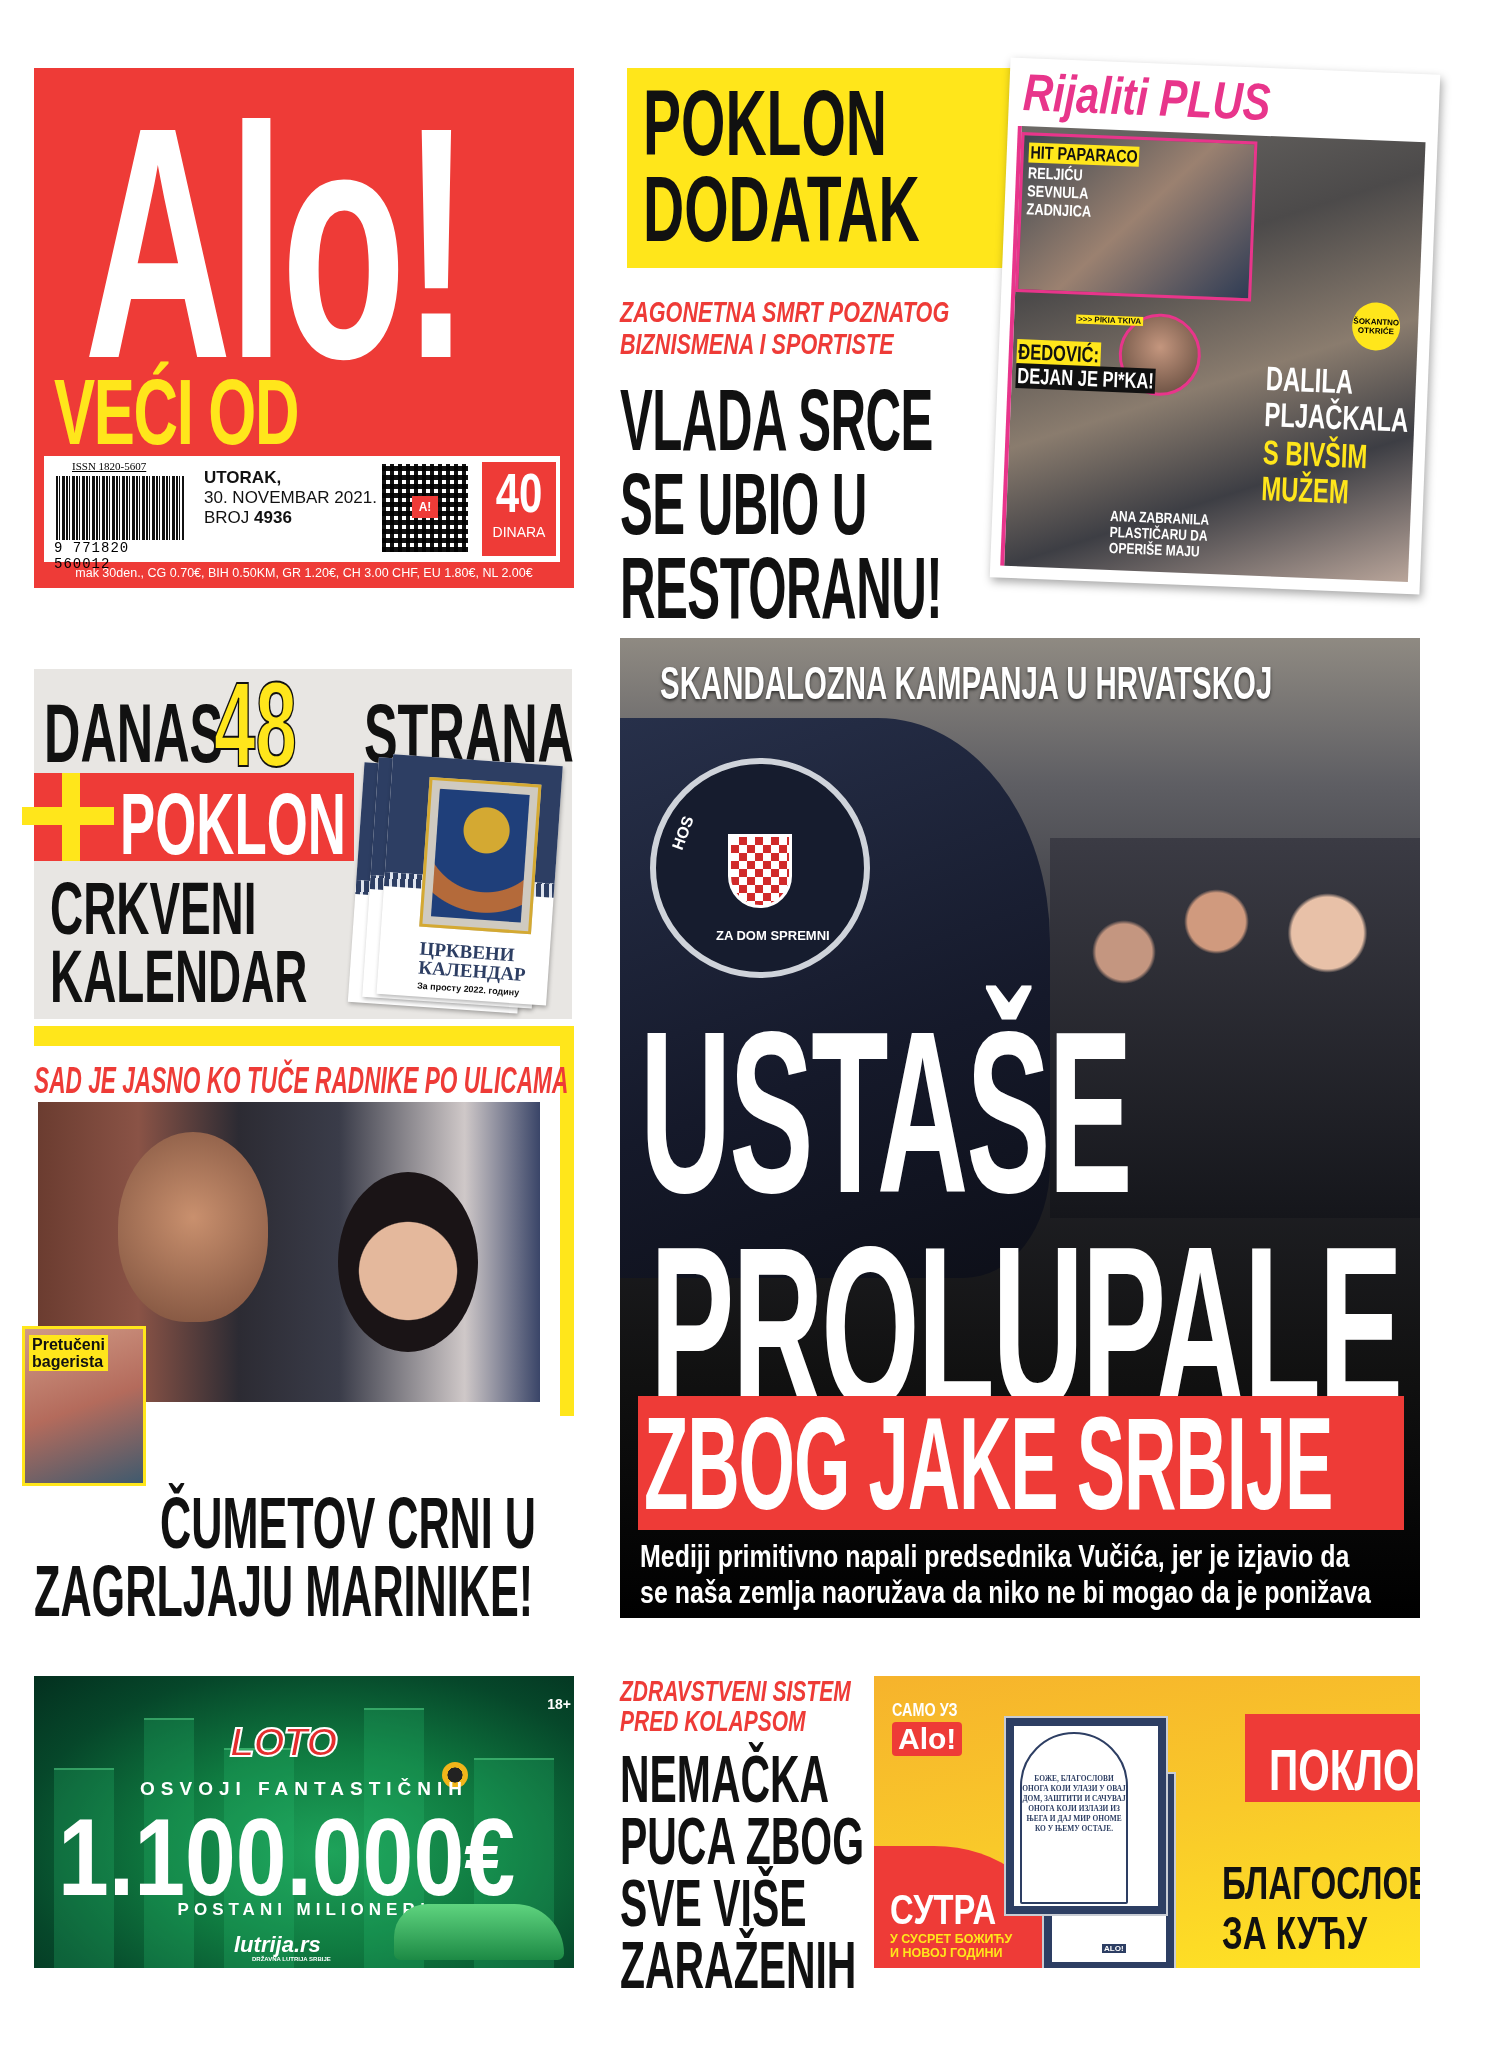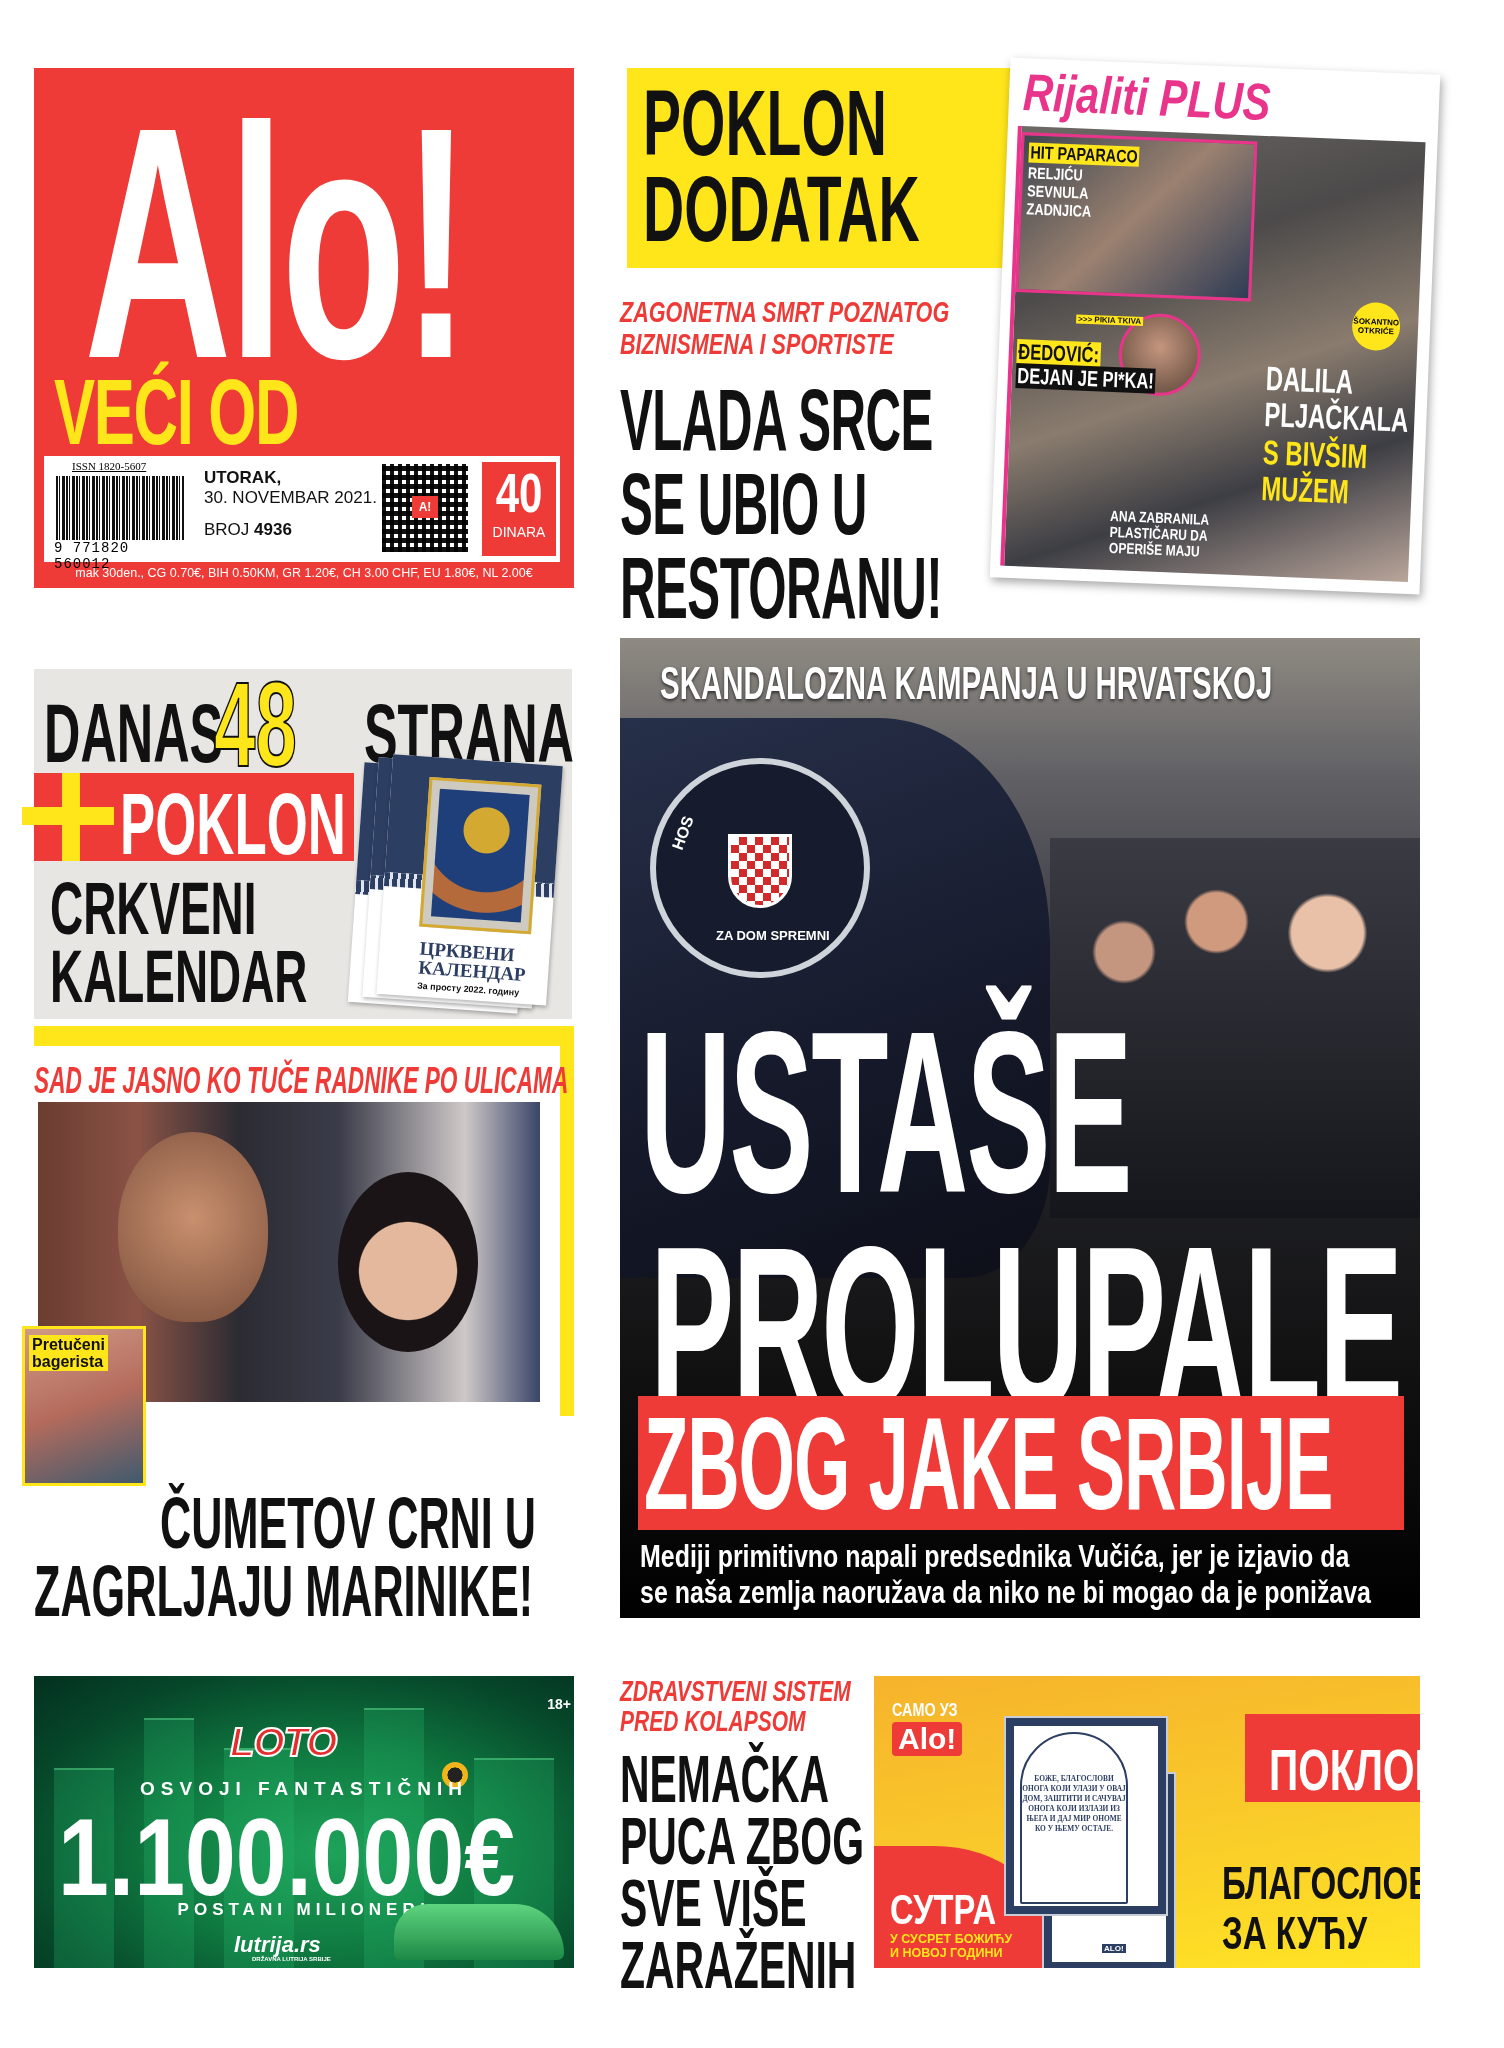--- a/index.html
+++ b/index.html
@@ -14,21 +14,21 @@
   #tagline { left: 20px; top: 292px; font-size: 92px; color: #ffe61b; font-weight: 900; letter-spacing: -2px;
              transform: scaleX(0.67); transform-origin: left top; }
   #infobar { left: 10px; top: 388px; width: 516px; height: 106px; background: #fff; }
   #barcode { left: 10px; top: 4px; width: 130px; height: 96px; }
   .issn { font-family: "Liberation Serif", serif; font-size: 11px; position:absolute; left: 18px; top: 0; text-decoration: underline; }
   .bars { position:absolute; left: 2px; top: 16px; width: 128px; height: 64px;
           background: repeating-linear-gradient(90deg,#111 0 2px,#fff 2px 3px,#111 3px 4px,#fff 4px 6px,#111 6px 9px,#fff 9px 10px); }
   .ean { font-family: "Liberation Sans Mono", monospace; font-size: 14px; position:absolute; left: 0; top: 80px; letter-spacing: 1px; font-family: "Liberation Mono", monospace; }
   #date-block { left: 160px; top: 12px; font-size: 17px; line-height: 20px; color: #111; }
   #date-block .day { font-weight: 700; }
-  #date-block .issue { margin-top: 12px; }
+  #date-block .issue { margin-top: 0; }
   #qr { left: 338px; top: 8px; width: 86px; height: 88px; background:
         repeating-linear-gradient(0deg,#111 0 5px,#fff 5px 9px),
         repeating-linear-gradient(90deg,#111 0 4px,#fff 4px 8px); background-blend-mode: multiply; }
   #qr .badge { position:absolute; left: 30px; top: 32px; width: 26px; height: 22px; background:#ee3b37; color:#fff; font-size: 12px; font-weight:900; text-align:center; line-height:22px; }
   #price-box { left: 438px; top: 6px; width: 74px; height: 94px; background: #ee3b37; color: #fff; text-align: center; }
   #price-box .num { font-size: 56px; font-weight: 900; line-height: 62px; display:block; transform: scaleX(0.75); }
   #price-box .cur { font-size: 14px; display:block; }
   #foreign-prices { left: 0; top: 498px; width: 540px; text-align: center; color: #fff; font-size: 12.5px; }
 
   

